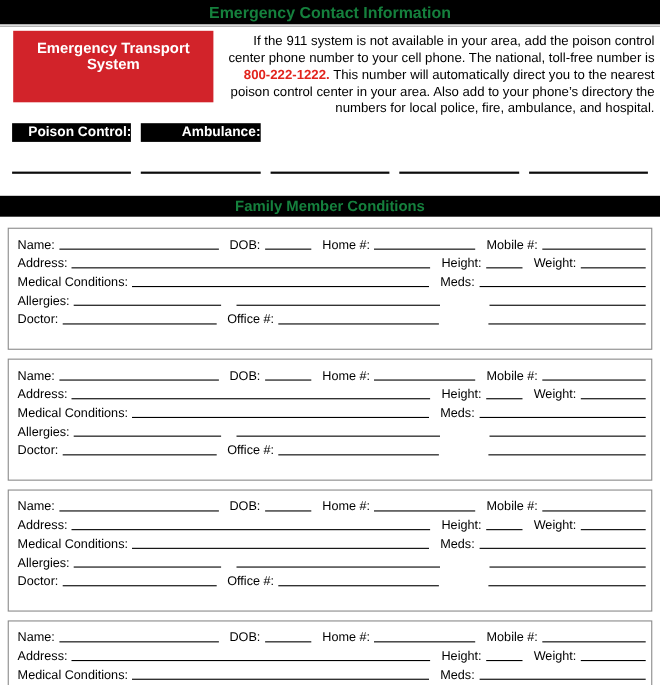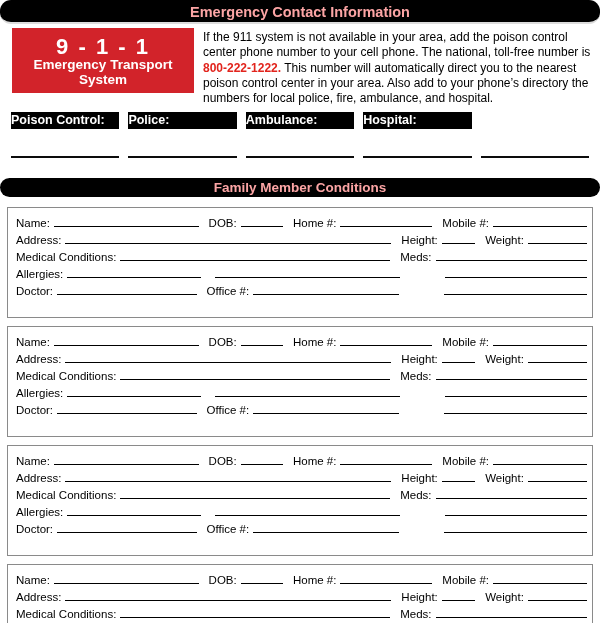--- a/index.html
+++ b/index.html
@@ -6,21 +6,21 @@
   html,body { background:#ffffff; }
   body {
     width:600px; height:623px; overflow:hidden;
     font-family:"Liberation Sans", sans-serif;
     color:#000;
   }
 
   
   .bar {
     background:var(--bar-black,#000);
-    color:#fca5a5; font-weight:bold; text-align:center;border-radius:11px;
+    color:#15803d; font-weight:bold; text-align:center;
   }
   .title-bar {
     height:24px; line-height:24px; font-size:14.5px;
     border-bottom:2px solid #dcdcdc;
   }
   .section-bar {
     height:19px; line-height:19px; font-size:13.5px;
     margin-top:20px;
   }
 
@@ -30,32 +30,32 @@
     flex:none; width:182px; height:65px;
     background:var(--accent-red,#d2232a);
     color:#fff; font-weight:bold; text-align:center;
     padding-top:8px;
   }
   .badge-number  { font-size:22px; line-height:21px; letter-spacing:2px; }
   .badge-words   { font-size:13px; line-height:14px; }
   .badge-caption { font-size:13.5px; line-height:15px; }
   .instructions {
     flex:1; margin:2px 0 0 9px;
-    font-size:12px; line-height:15.3px; text-align:left;
+    font-size:12px; line-height:15.3px; text-align:right;
   }
   .phone { color:var(--phone-red,#e2241d); font-weight:bold; }
 
   
   .contacts { margin:6px 11px 0; }
   .contact-labels, .contact-lines {
     display:grid; grid-template-columns:repeat(5,1fr); column-gap:9px;
   }
   .contact-label {
     background:var(--bar-black,#000); color:#fff;
-    font-size:12.5px; font-weight:bold; text-align:left;
+    font-size:12.5px; font-weight:bold; text-align:right;
     height:17px; line-height:17px;
   }
   .contact-lines { margin-top:27px; }
   .contact-line { height:2px; background:#0c0c0c; }
 
   
   .member {
     margin:8px 7px 0;
     border:1px solid var(--line-gray,#8a8a8a);
     padding:5px 5px 19px 8px;
@@ -72,32 +72,29 @@
     height:1px; margin-bottom:3px;
   }
 </style>
 </head>
 <body>
 
 <header class="bar title-bar">Emergency Contact Information</header>
 
 <section class="intro">
   <div class="badge">
-    <div class="badge-number">9 - 1 - 1</div>
     <div class="badge-caption">Emergency Transport System</div>
   </div>
   <p class="instructions"><span>If the 911 system is not available in your area, add the poison control center phone number to your cell phone. The national, toll-free number is </span><span class="phone">800-222-1222.</span><span> This number will automatically direct you to the nearest poison control center in your area. Also add to your phone’s directory the numbers for local police, fire, ambulance, and hospital.</span></p>
 </section>
 
 <section class="contacts">
   <div class="contact-labels">
     <div class="contact-label">Poison Control:</div>
-    <div class="contact-label">Police:</div>
     <div class="contact-label">Ambulance:</div>
-    <div class="contact-label">Hospital:</div>
   </div>
   <div class="contact-lines">
     <div class="contact-line"></div>
     <div class="contact-line"></div>
     <div class="contact-line"></div>
     <div class="contact-line"></div>
     <div class="contact-line"></div>
   </div>
 </section>
 

